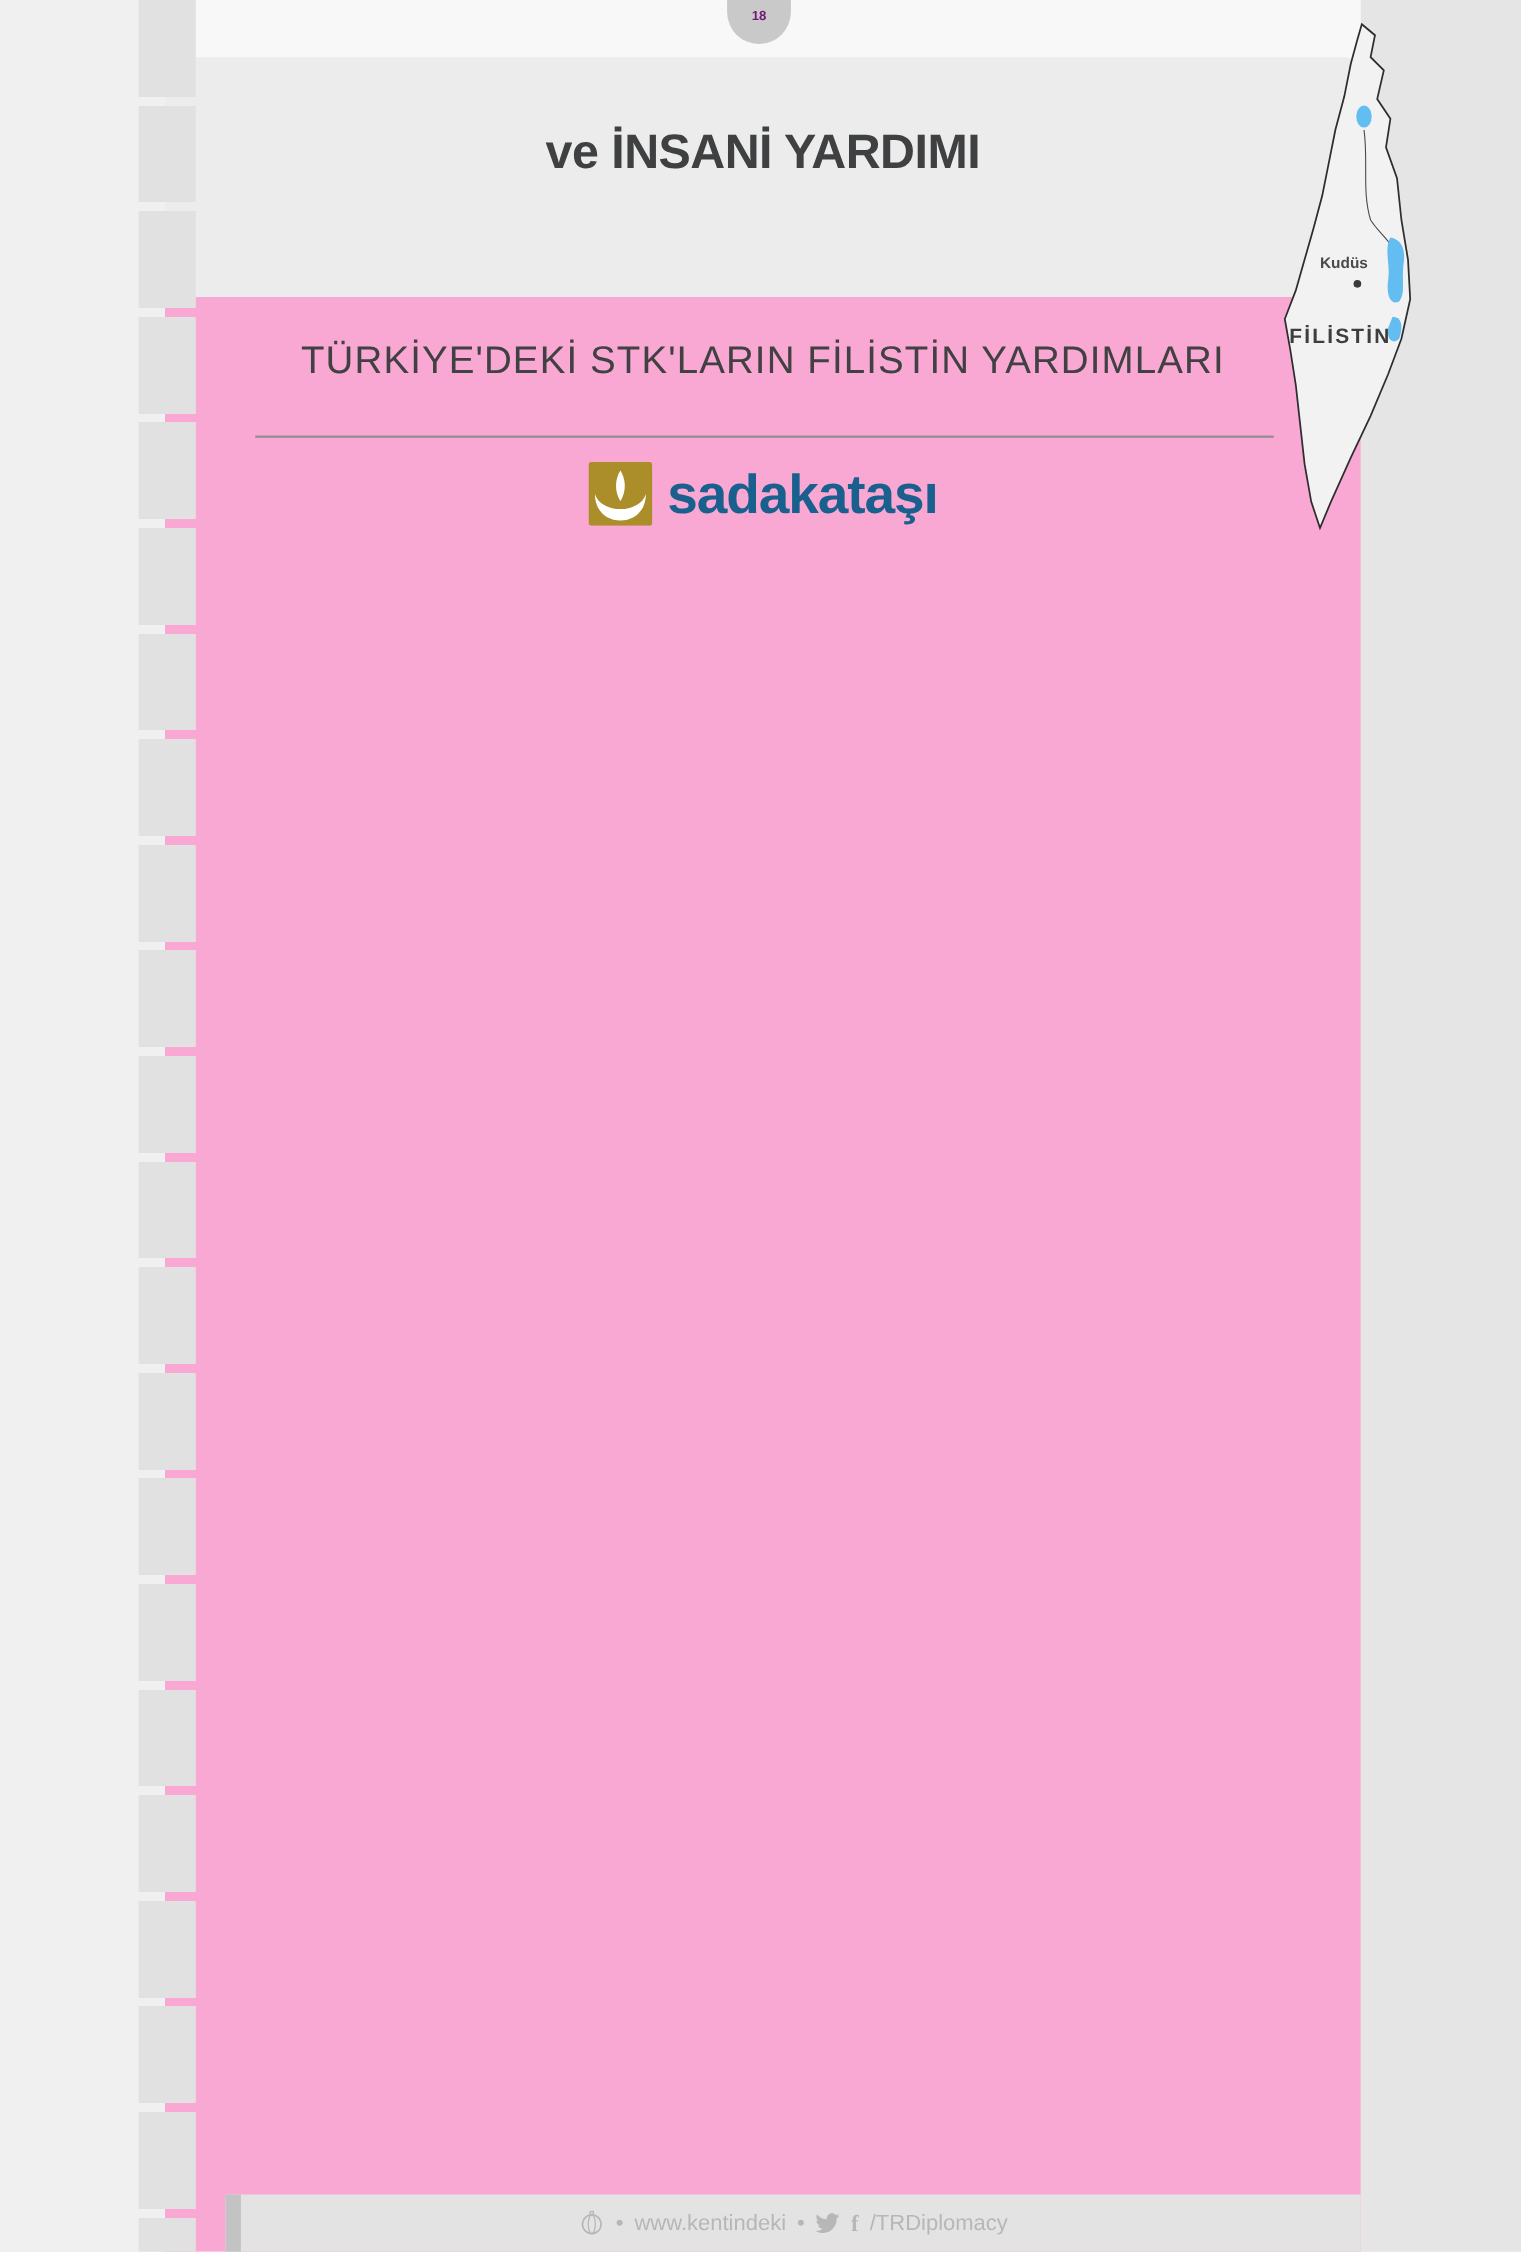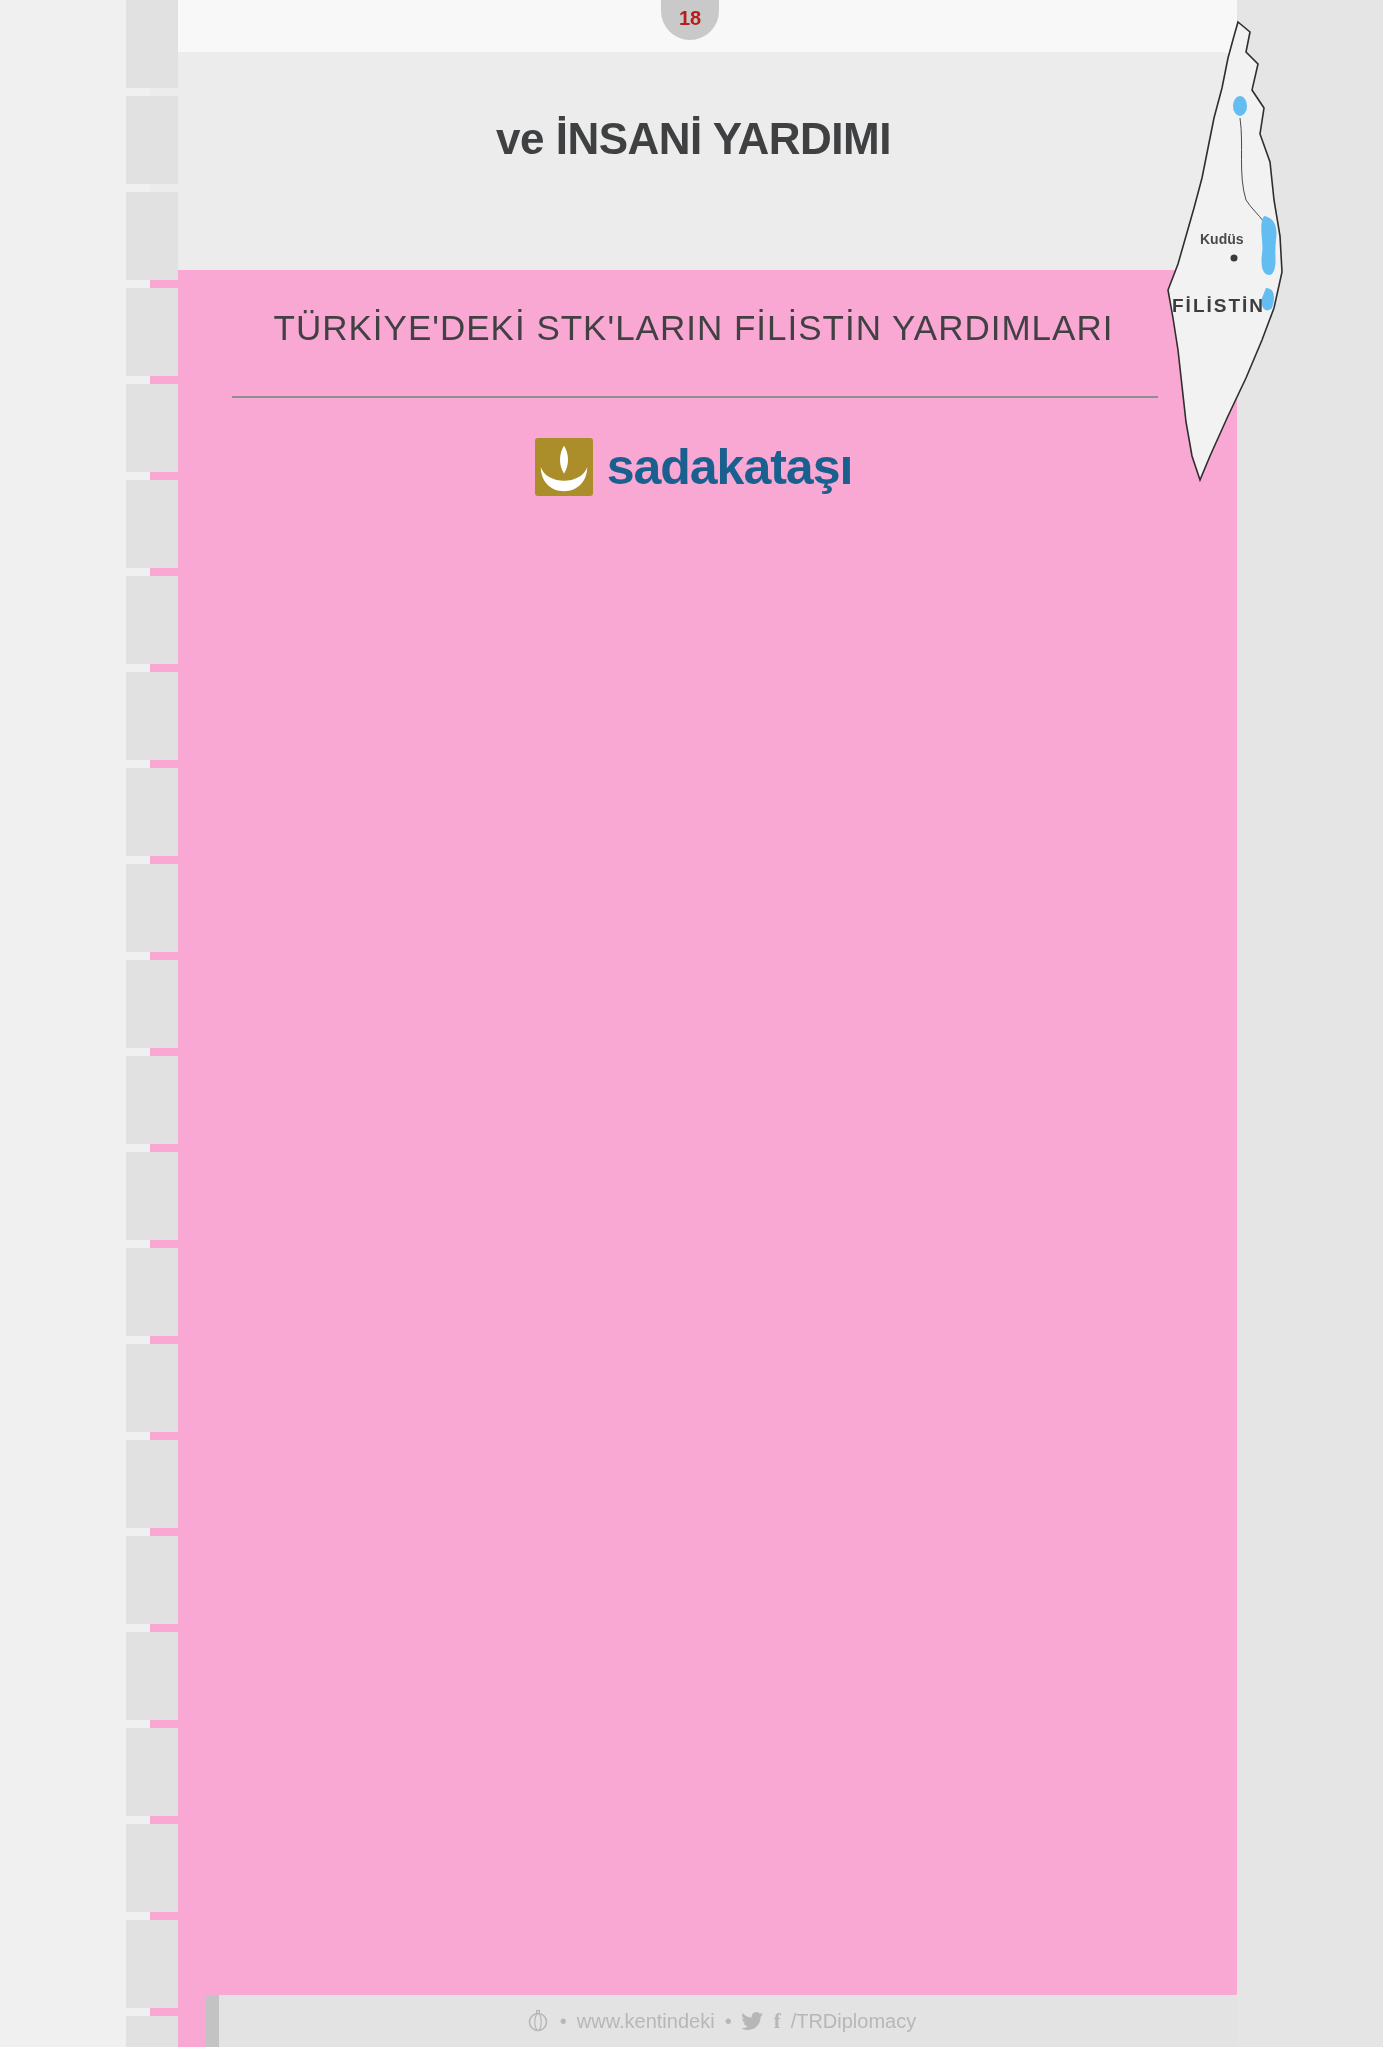--- a/index.html
+++ b/index.html
@@ -13,35 +13,35 @@
   
   .right-strip{position:absolute;left:1237px;top:0;width:146px;height:100%;background:#e5e5e5;z-index:1;}
 
   
   .top-strip{position:absolute;left:150px;top:0;width:1087px;height:54px;background:#f8f8f8;z-index:1;}
   .header-band{position:absolute;left:150px;top:52px;width:1087px;height:218px;background:#ececec;
     border-radius:16px 16px 0 0;z-index:1;}
 
   .badge{position:absolute;left:661px;top:0;width:58px;height:40px;background:#c9c9c9;
     border-radius:0 0 29px 29px;z-index:9;text-align:center;}
-  .badge span{display:inline-block;margin-top:7px;color:#b91c1c;font-weight:bold;font-size:20px;}
+  .badge span{display:inline-block;margin-top:7px;color:#701a75;font-weight:bold;font-size:12px;}
 
   .title1{position:absolute;left:150px;top:62px;width:1087px;text-align:center;z-index:2;
     color:var(--accent_red);font-size:46px;font-weight:900;letter-spacing:-0.5px;}
   .title2{position:absolute;left:150px;top:114px;width:1087px;text-align:center;z-index:2;
     color:var(--title_dark);font-size:44px;font-weight:900;letter-spacing:-0.5px;}
 
   
   .panel{position:absolute;left:150px;top:270px;width:1087px;height:1777px;background:#f9a8d4;z-index:2;}
 
   .subtitle{position:absolute;left:0;top:38px;width:1087px;text-align:center;
     color:#414042;font-size:35px;font-weight:400;letter-spacing:1px;}
   .divider{position:absolute;left:82px;top:126px;width:926px;height:2px;background:#8f8f8f;}
 
-  .logo{position:absolute;left:0;top:168px;width:1087px;display:flex;align-items:center;justify-content:center;gap:14px;}
+  .logo{position:absolute;left:0;top:150px;width:1087px;display:flex;align-items:center;justify-content:center;gap:14px;}
   .logo .mark{width:58px;height:58px;}
   .logo .wordmark{color:var(--logo_blue);font-size:50px;font-weight:bold;letter-spacing:-1px;}
 
   
   .col{position:absolute;top:264px;width:372px;}
   .col-left{left:162px;}
   .col-right{left:576px;}
 
   .item.year{color:var(--gold);font-weight:bold;font-size:21px;margin:24px 0 12px 0;}
   .col .item:first-child{margin-top:0;}

